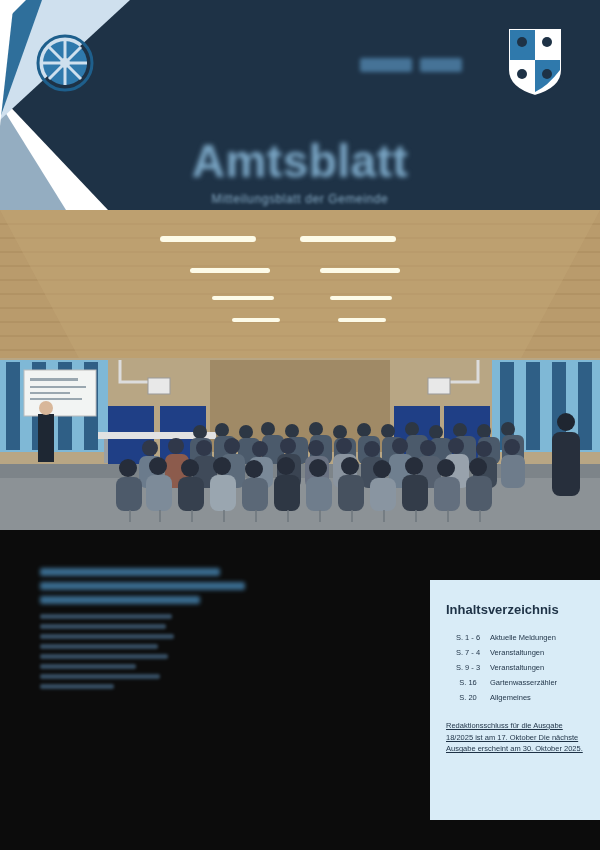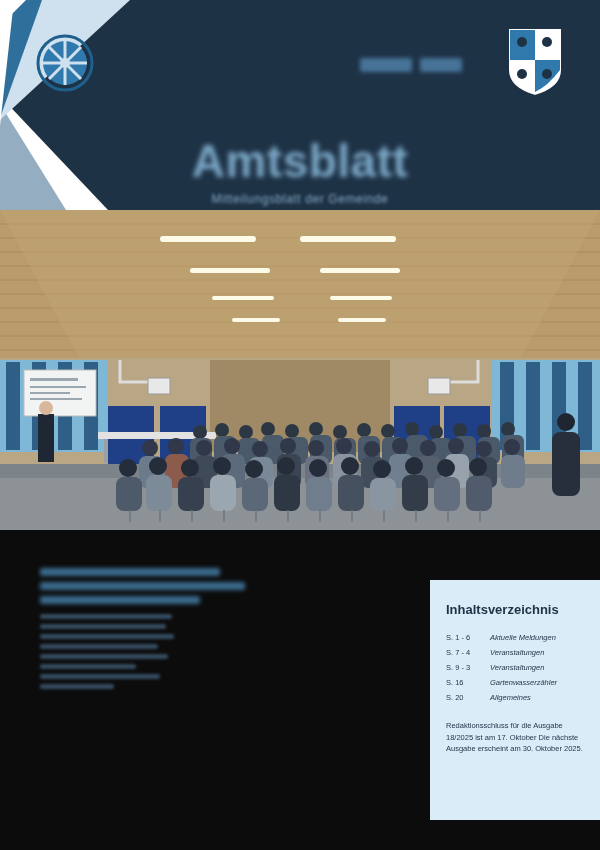--- a/index.html
+++ b/index.html
@@ -199,27 +199,28 @@
     font-weight: 700;
     color: #1e3246;
     margin-bottom: 16px;
   }
   .toc-list { font-size: 7.5px; color: #1e3246; }
   .toc-row {
     display: flex;
     margin-bottom: 6px;
     line-height: 1.2;
   }
-  .toc-pages { width: 44px; flex: none; }
-  .toc-label { flex: 1; font-style: italic; }
+  .toc-pages { width: 44px; flex: none; text-align: center; }
+  .toc-label { flex: 1; }
   .toc-note {
     margin-top: 18px;
     font-size: 7.5px;
     color: #1e3246;
     line-height: 1.55;
+    text-decoration: underline;
   }
 </style>
 </head>
 <body>
 
 <div class="page">
 
   <div class="header">
     <div class="header-dark"></div>
     <div class="wedge-lower"></div>

